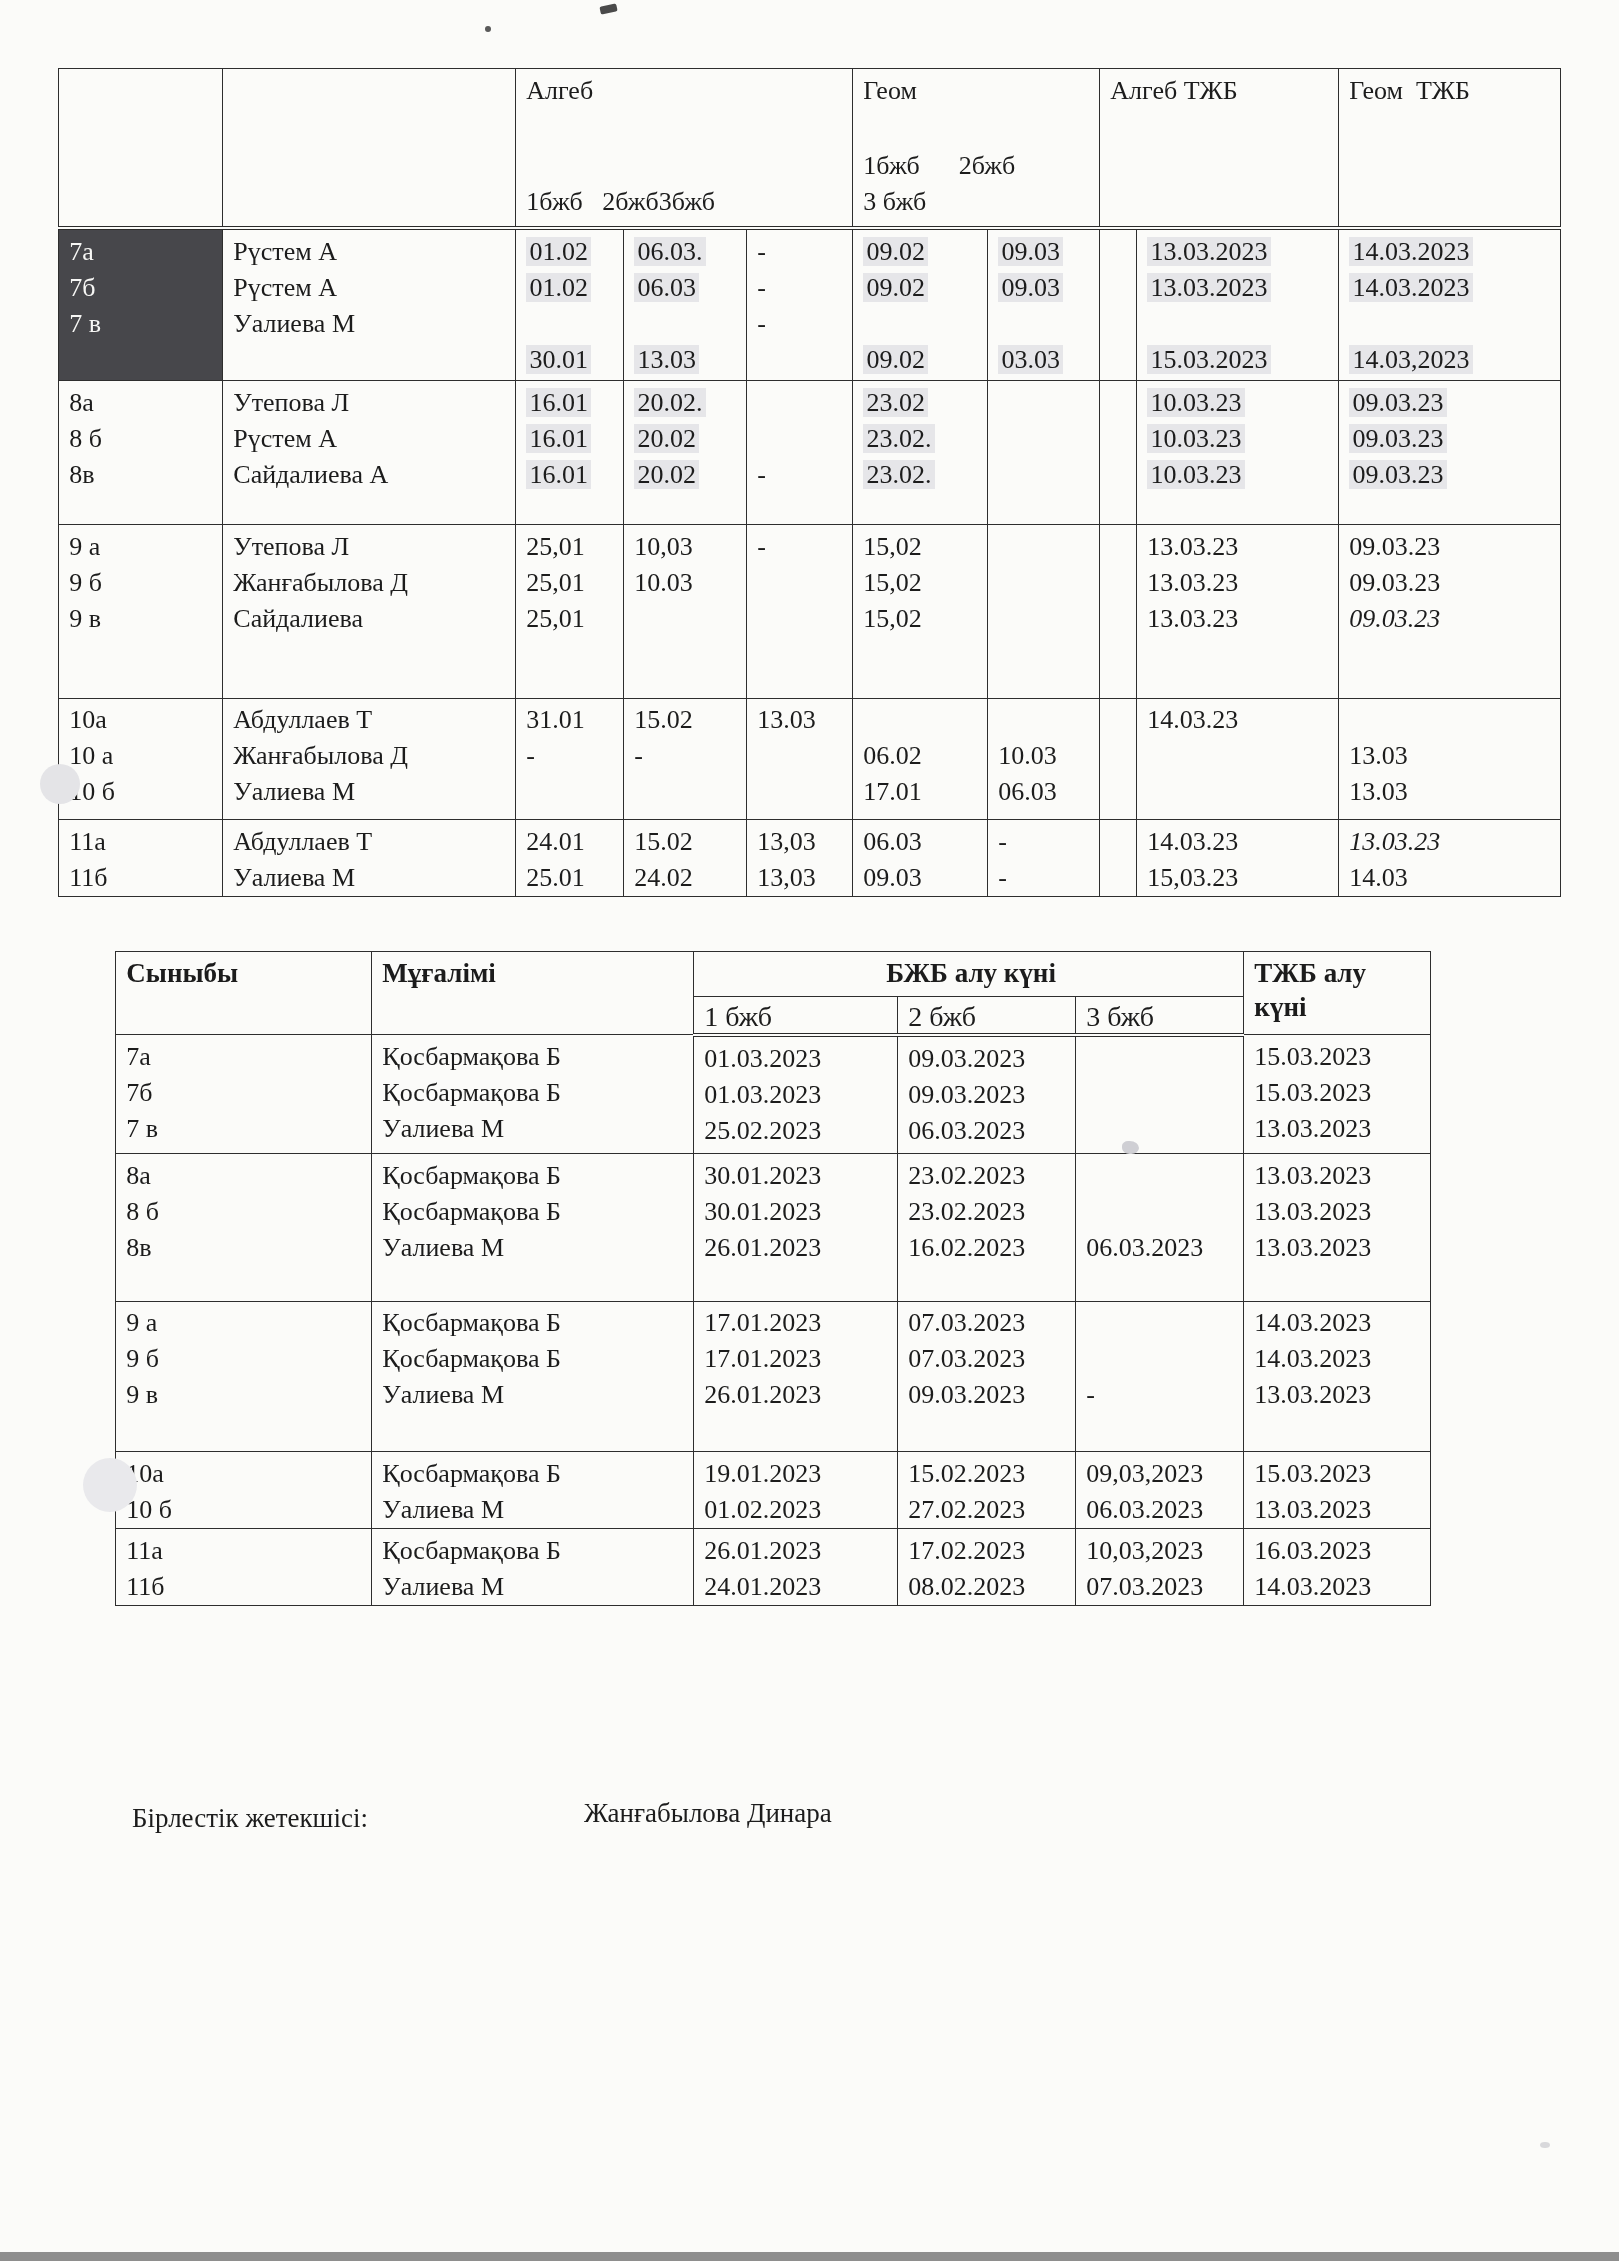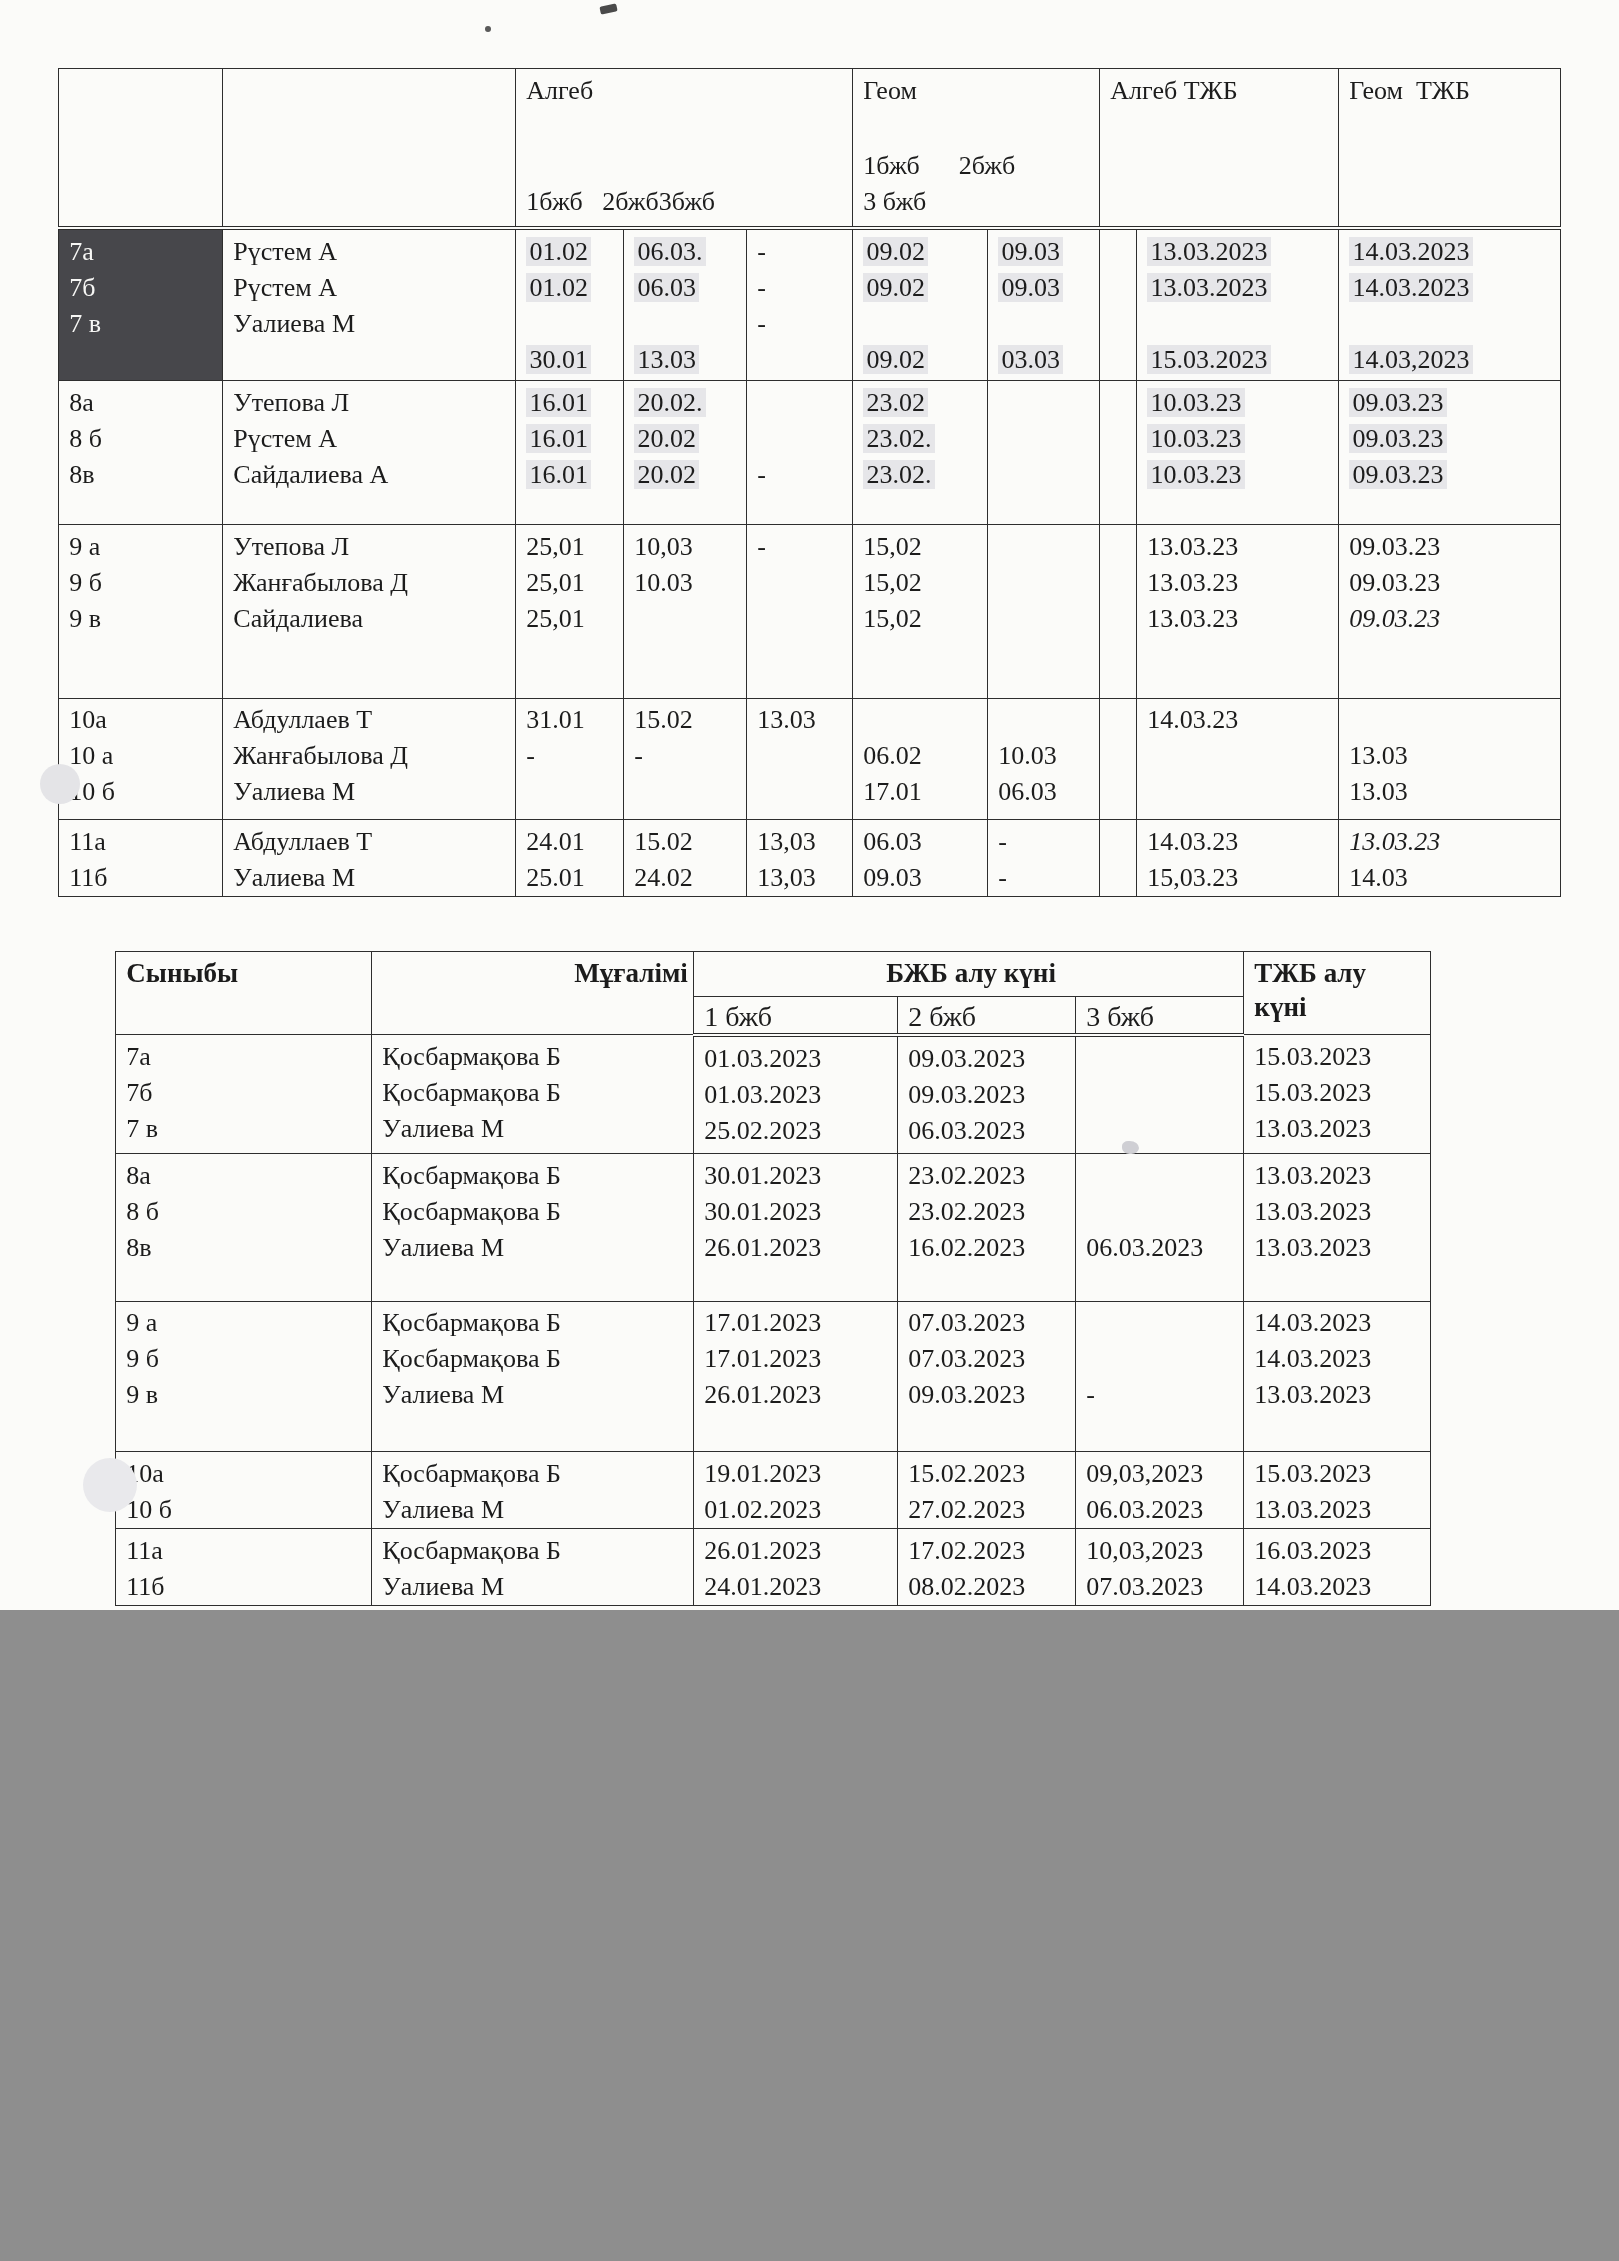--- a/index.html
+++ b/index.html
@@ -1,18 +1,18 @@
 <!DOCTYPE html>
 <html style="font-size:10.3px"><head>
 <meta charset="utf-8">
 <style>
   html,body{margin:0;padding:0;background:#8e8e8e;}
   .page{
     position:relative;
-    width:1620px;height:1610px;
+    width:1620px;height:2252px;
     background:#fbfbf9;
     overflow:hidden;
     font-family:"Liberation Serif", serif;
     color:#1c1c1c;
   }
   table{
     border-collapse:collapse;
     table-layout:fixed;
     font-family:"Liberation Serif", serif;
     font-size:26px;
@@ -337,21 +337,21 @@
       <col style="width:256px">
         <col style="width:322px">
       <col style="width:204px">
         <col style="width:178px">
         <col style="width:168px">
       <col style="width:187px">
     </colgroup>
     <thead>
         <tr>
           <td rowspan="2" class="th">Сыныбы</td>
-          <td rowspan="2" class="th" style="text-align: right; font-family: Liberation Serif, serif;">Мұғалімі</td>
+          <td rowspan="2" class="th" style="text-align: left; font-family: Liberation Serif, serif;">Мұғалімі</td>
           <td colspan="3" class="th" style="text-align: center;">БЖБ алу күні</td>
           <td rowspan="2" class="th">ТЖБ алу күні</td>
         </tr>
         <tr>
           <td class="sub">1 бжб</td>
           <td class="sub">2 бжб</td>
           <td class="sub">3 бжб</td>
         </tr>
       </thead>
     <tbody>

